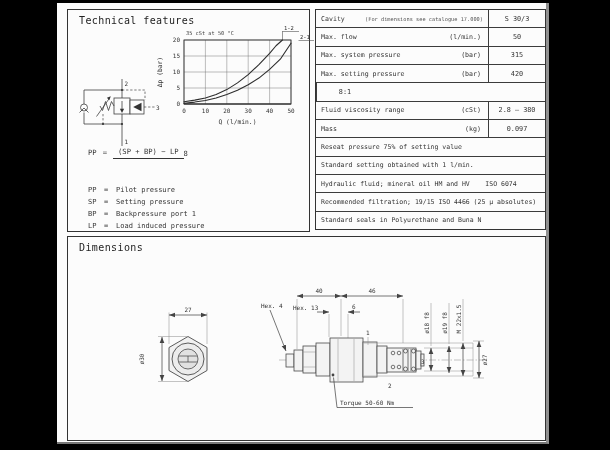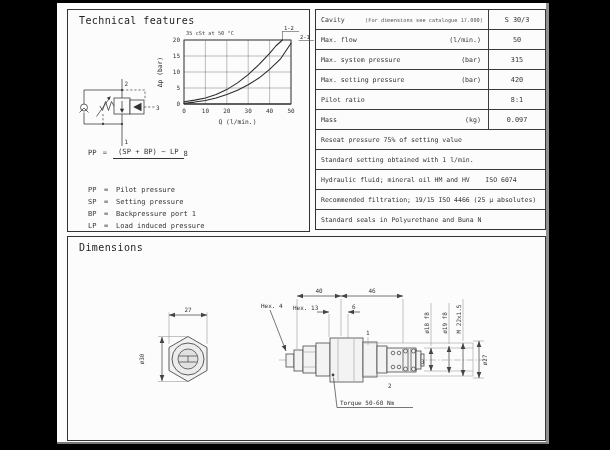--- a/index.html
+++ b/index.html
@@ -179,25 +179,28 @@
       <div class="tval">315</div>
     </div>
     <div class="trow">
       <div class="tlabel">
           <span>Max.  setting pressure</span>
           <span class="tunit">(bar)</span>
         </div>
       <div class="tval">420</div>
     </div>
     <div class="trow">
-      <div class="tlabel">
-          <span>Pilot ratio</span>
-          <span class="tunit"></span>
-        </div>
       <div class="tval">8:1</div>
+    </div>
+    <div class="trow">
+      <div class="tlabel">
+          <span>Fluid viscosity range</span>
+          <span class="tunit">(cSt)</span>
+        </div>
+      <div class="tval">2.8 – 380</div>
     </div>
     <div class="trow">
       <div class="tlabel">
           <span>Mass</span>
           <span class="tunit">(kg)</span>
         </div>
       <div class="tval">0.097</div>
     </div>
     <div class="trow full">Reseat pressure 75% of setting value</div>
     <div class="trow full">Standard setting obtained with 1 l/min.</div>

